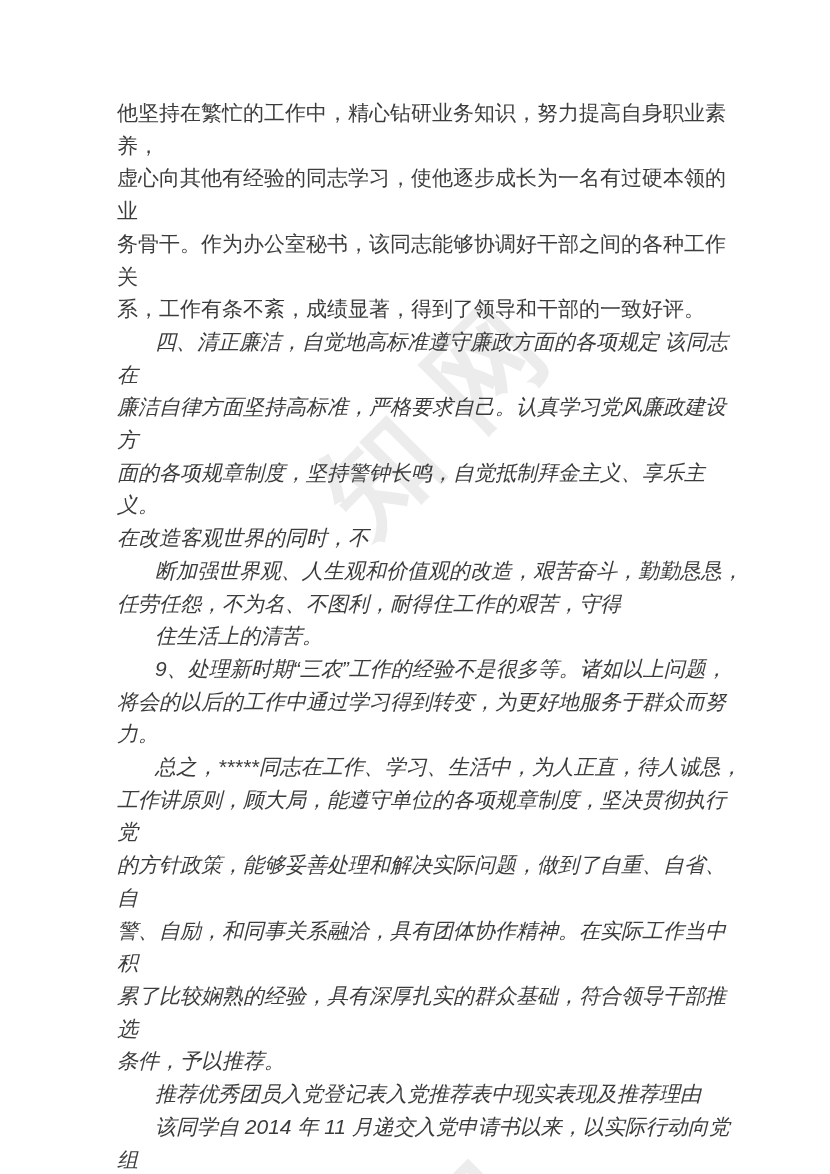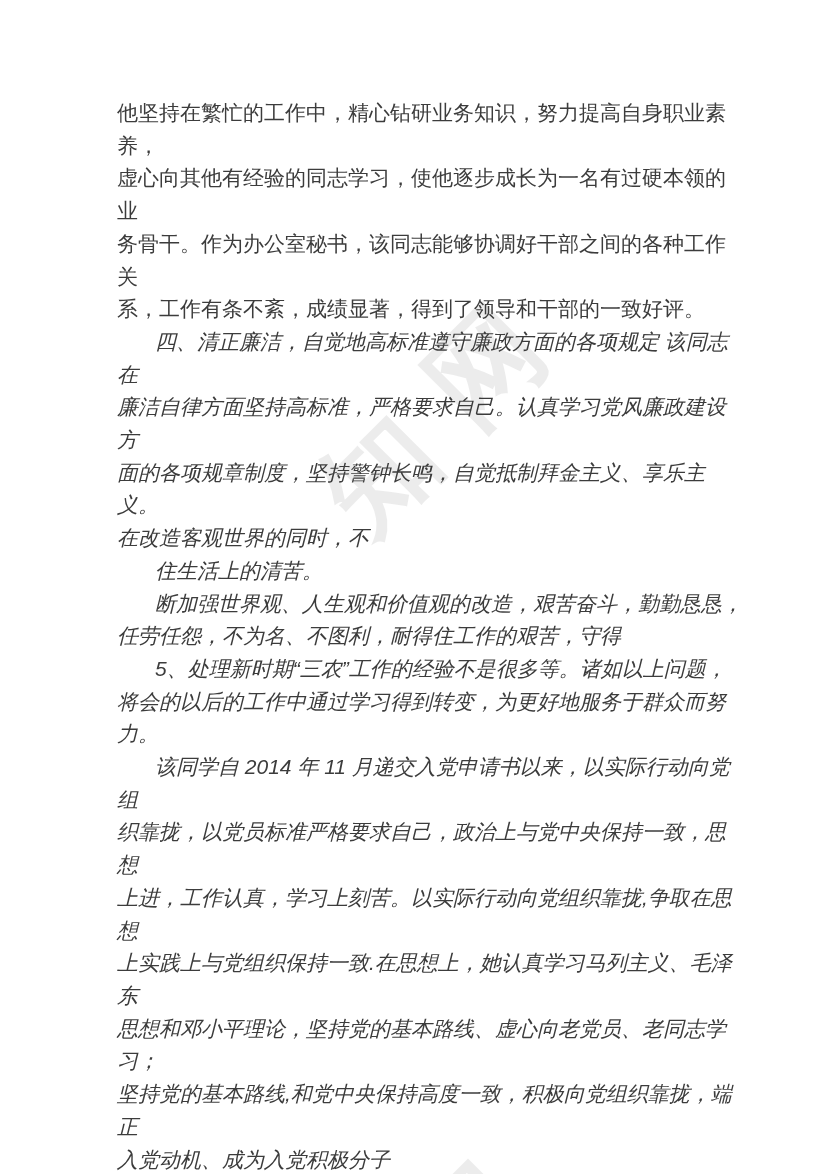--- a/index.html
+++ b/index.html
@@ -55,25 +55,32 @@
   <div class="doc">
 
   <p class="para">他坚持在繁忙的工作中，精心钻研业务知识，努力提高自身职业素养，
 虚心向其他有经验的同志学习，使他逐步成长为一名有过硬本领的业
 务骨干。作为办公室秘书，该同志能够协调好干部之间的各种工作关
 系，工作有条不紊，成绩显著，得到了领导和干部的一致好评。</p>
       <p class="para indent">四、清正廉洁，自觉地高标准遵守廉政方面的各项规定 该同志在
 廉洁自律方面坚持高标准，严格要求自己。认真学习党风廉政建设方
 面的各项规章制度，坚持警钟长鸣，自觉抵制拜金主义、享乐主义。
 在改造客观世界的同时，不</p>
-      <p class="para indent">住生活上的清苦。</p>
       <p class="para indent">断加强世界观、人生观和价值观的改造，艰苦奋斗，勤勤恳恳，
 任劳任怨，不为名、不图利，耐得住工作的艰苦，守得</p>
-      <p class="para indent">5、处理新时期“三农”工作的经验不是很多等。诸如以上问题，
+      <p class="para indent">住生活上的清苦。</p>
+      <p class="para indent">9、处理新时期“三农”工作的经验不是很多等。诸如以上问题，
 将会的以后的工作中通过学习得到转变，为更好地服务于群众而努力。</p>
+      <p class="para indent">总之，*****同志在工作、学习、生活中，为人正直，待人诚恳，
+工作讲原则，顾大局，能遵守单位的各项规章制度，坚决贯彻执行党
+的方针政策，能够妥善处理和解决实际问题，做到了自重、自省、自
+警、自励，和同事关系融洽，具有团体协作精神。在实际工作当中积
+累了比较娴熟的经验，具有深厚扎实的群众基础，符合领导干部推选
+条件，予以推荐。</p>
+      <p class="para indent">推荐优秀团员入党登记表入党推荐表中现实表现及推荐理由</p>
       <p class="para indent">该同学自 2014 年 11 月递交入党申请书以来，以实际行动向党组
 织靠拢，以党员标准严格要求自己，政治上与党中央保持一致，思想
 上进，工作认真，学习上刻苦。以实际行动向党组织靠拢,争取在思想
 上实践上与党组织保持一致.在思想上，她认真学习马列主义、毛泽东
 思想和邓小平理论，坚持党的基本路线、虚心向老党员、老同志学习；
 坚持党的基本路线,和党中央保持高度一致，积极向党组织靠拢，端正
 入党动机、成为入党积极分子</p>
     </div>
 
 </div>

